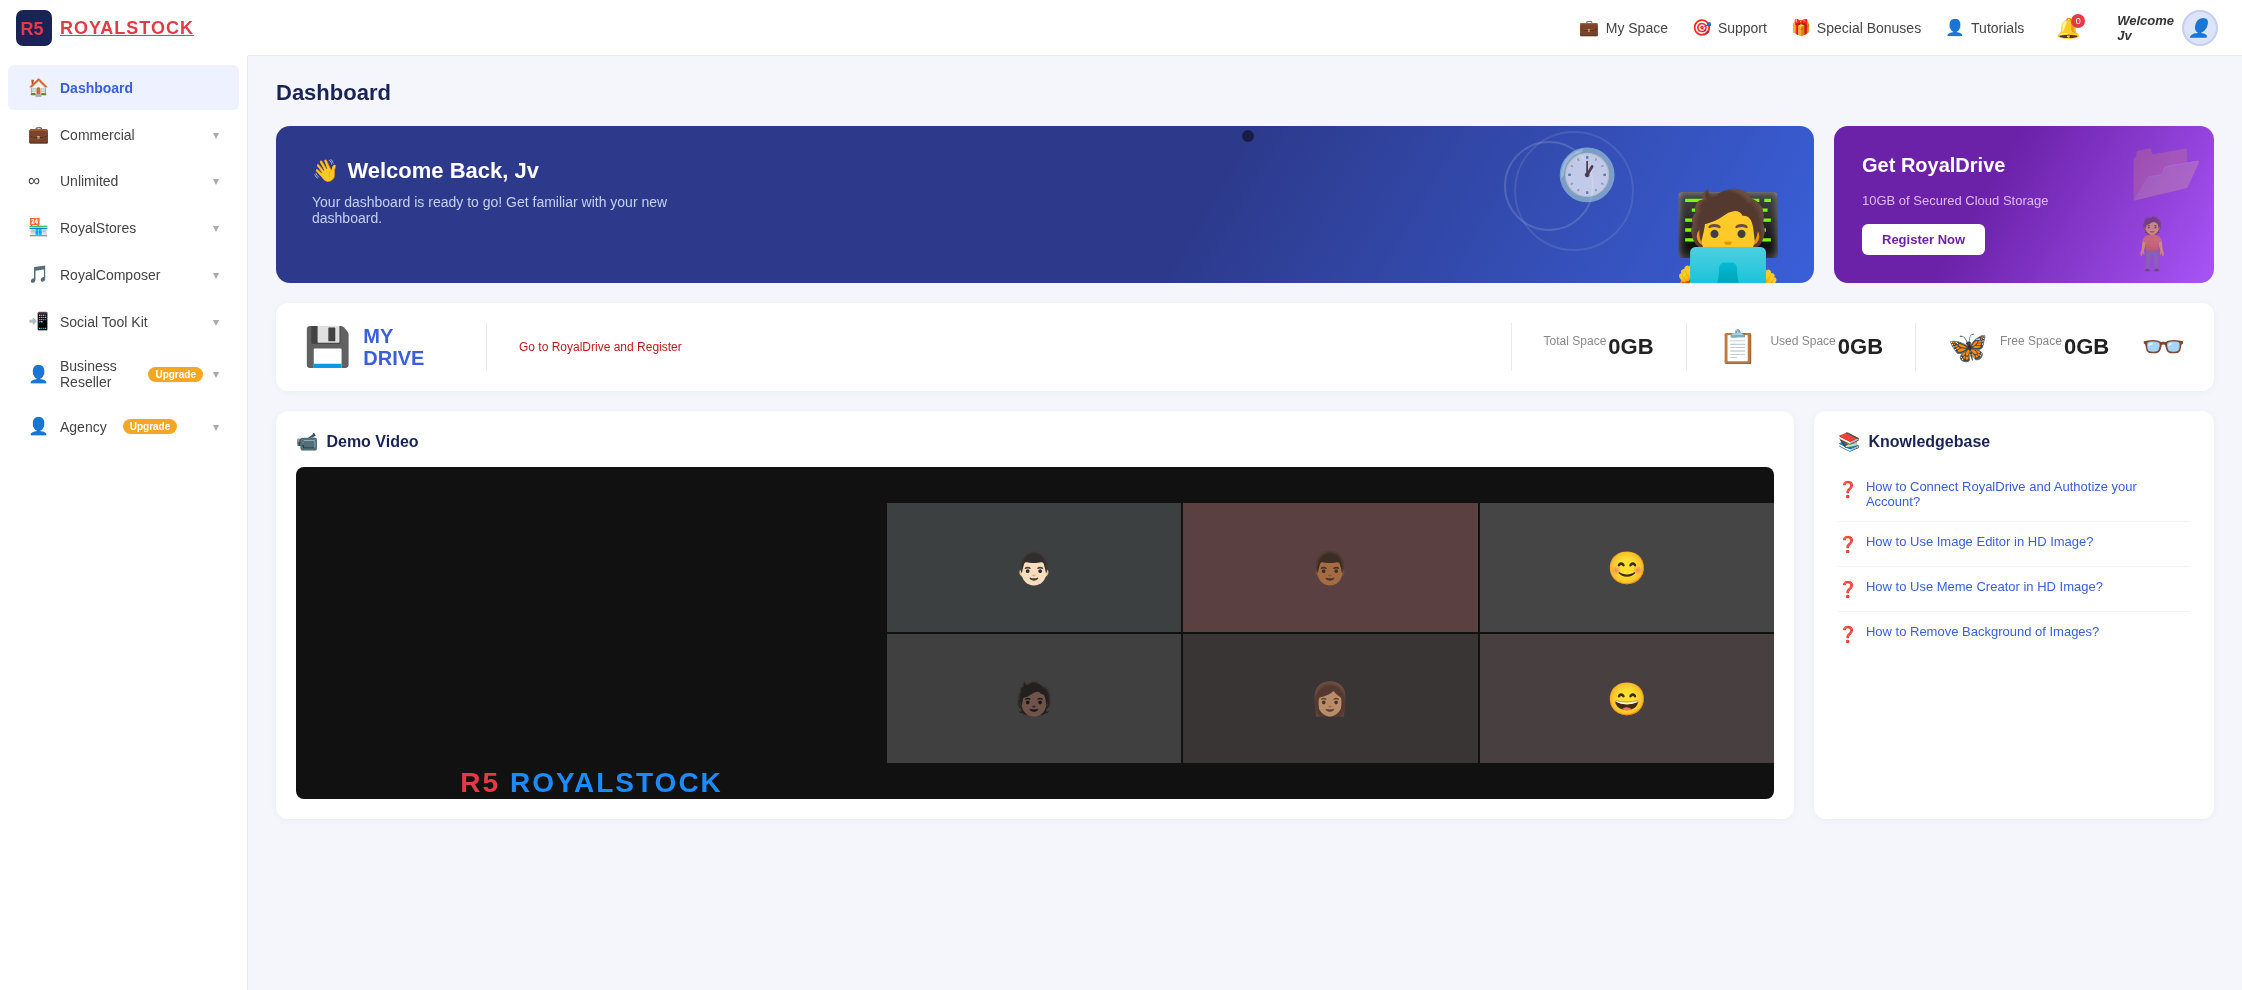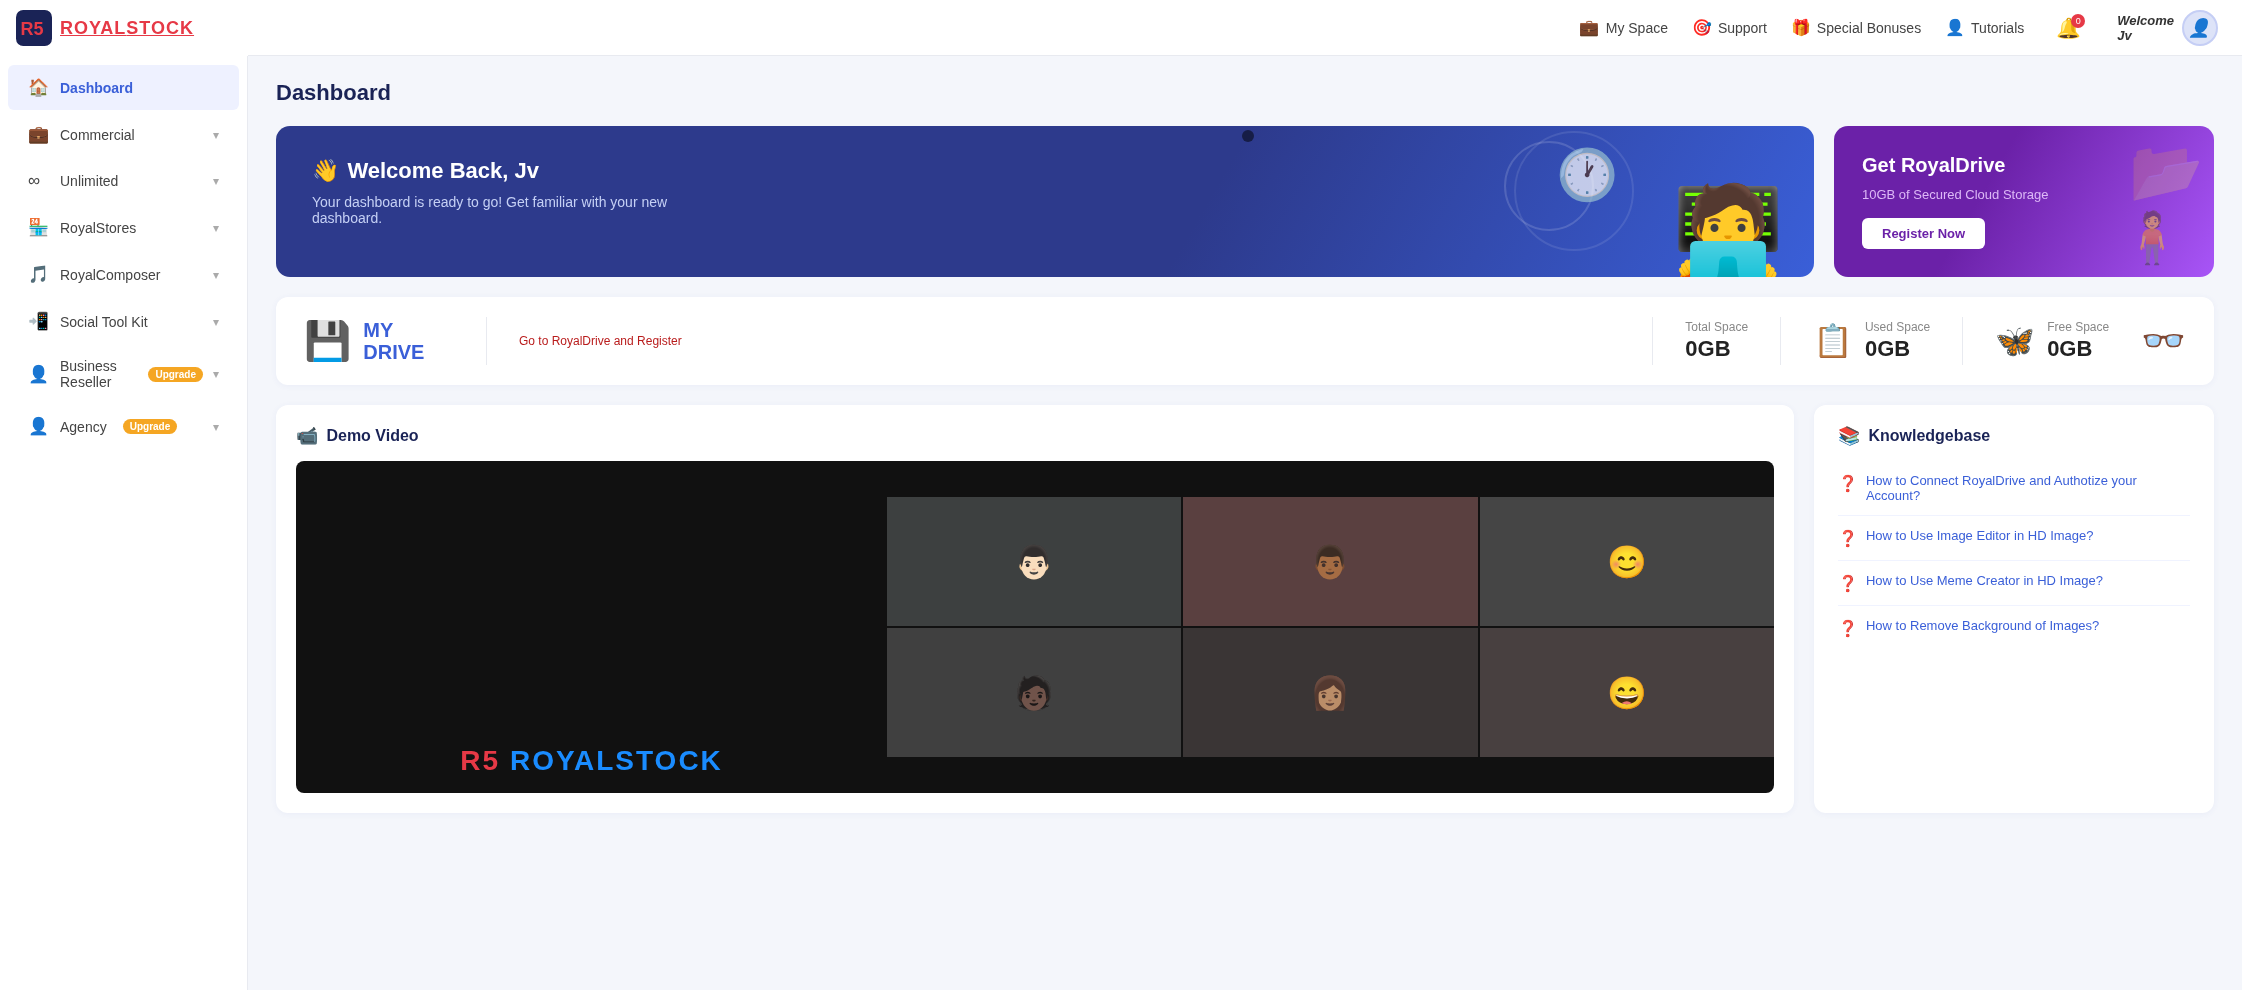--- a/index.html
+++ b/index.html
@@ -204,21 +204,21 @@
       color: #fff;
       position: relative;
       overflow: hidden;
       display: flex;
       flex-direction: column;
       justify-content: center;
     }
     .royaldrive-title {
       font-size: 20px;
       font-weight: 700;
-      margin-bottom: 10px;
+      margin-bottom: 16px;
     }
     .royaldrive-sub {
       font-size: 13px;
       color: #ddb8f7;
       margin-bottom: 16px;
     }
     .register-btn {
       background: #fff;
       color: #6b21a8;
       border: none;
@@ -261,21 +261,21 @@
       font-size: 14px;
       font-weight: 700;
       color: #222;
     }
     .drive-connect-sub {
       font-size: 12px;
       color: #b91c1c;
     }
     .drive-stat {
       display: flex;
-      flex-direction: column;
+      flex-direction: row;
       align-items: flex-start;
       gap: 2px;
     }
     .drive-stat-label {
       font-size: 12px;
       color: #888;
     }
     .drive-stat-value {
       font-size: 22px;
       font-weight: 800;
@@ -343,21 +343,20 @@
       font-size: 32px;
       color: #555;
     }
     .video-cell.face { background: #555; }
     .video-logo-area {
       width: 40%;
       height: 332px;
       display: flex;
       align-items: flex-end;
       justify-content: center;
-      padding-bottom: 16px;
     }
 
     
     .kb-section {
       width: 400px;
       min-width: 340px;
       background: #fff;
       border-radius: 12px;
       padding: 20px 24px;
       box-shadow: 0 1px 6px rgba(60,80,180,0.06);

